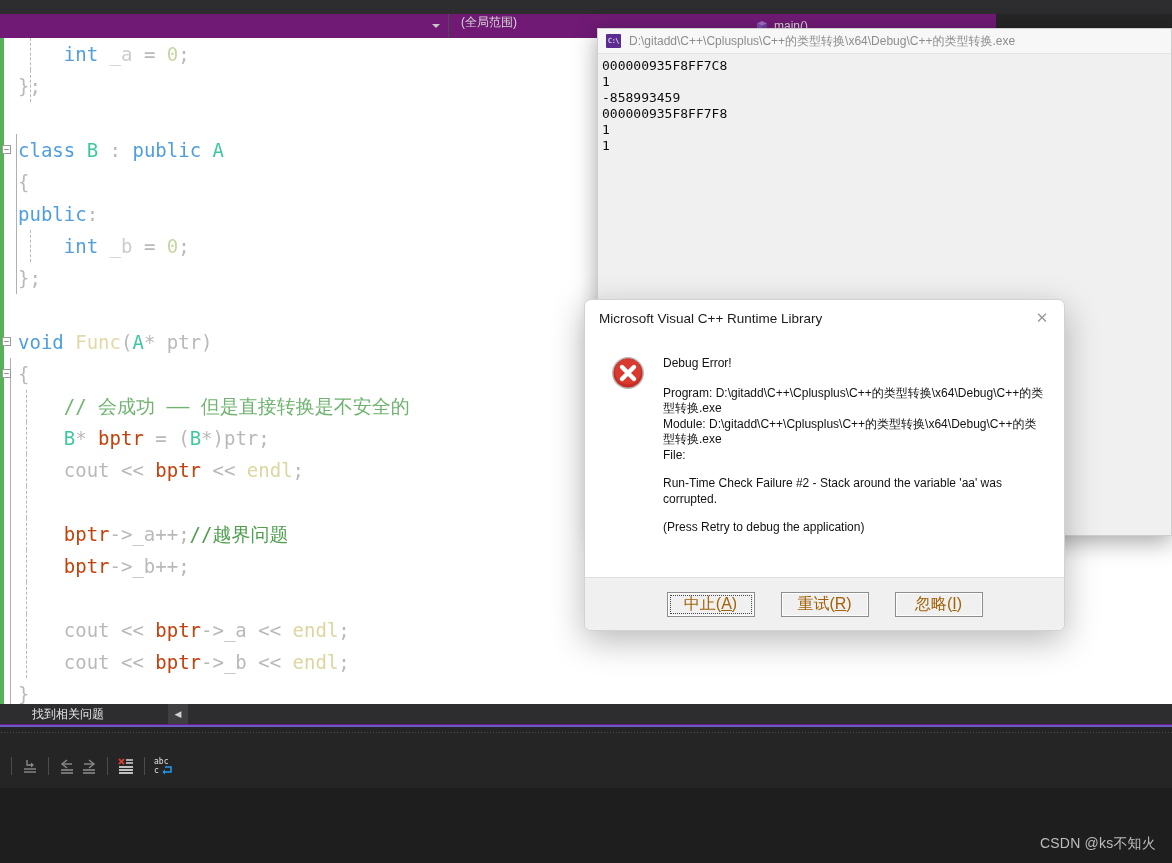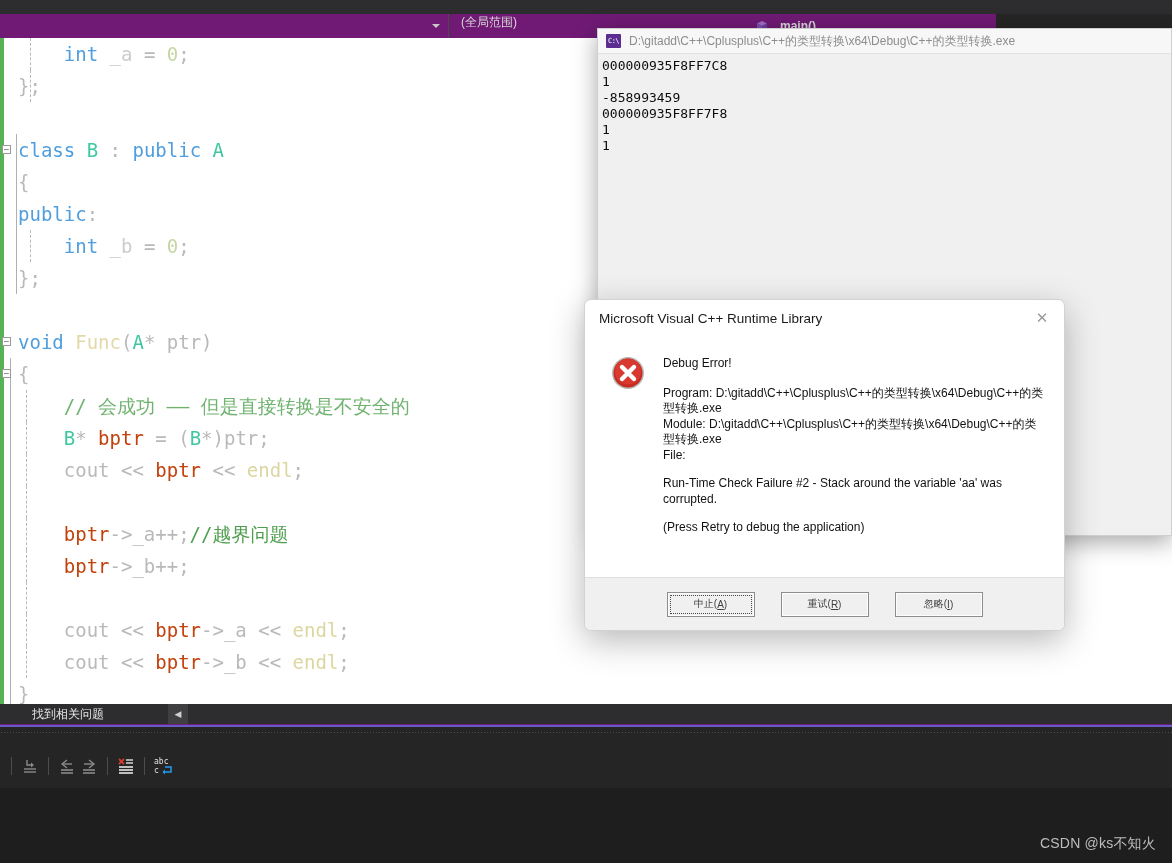--- a/index.html
+++ b/index.html
@@ -27,21 +27,21 @@
   .nav-combo.scope { width:448px; }
   .nav-combo .caret {
     width:0;height:0;border-left:4px solid transparent;border-right:4px solid transparent;
     border-top:4px solid #c8c8c8;
   }
   .nav-sep { width:1px; height:24px; background:#4a4a4d; }
   .nav-text {
     color:#d6d6d6; font-size:12px; padding:0 12px; white-space:nowrap;
     font-family:"Liberation Sans", sans-serif;
   }
-  .nav-combo.member { width:250px; justify-content:flex-start; gap:12px; padding-left:10px;font-weight:bold;}
+  .nav-combo.member { width:250px; justify-content:flex-start; gap:6px; padding-left:10px;}
   .member-icon { width:12px;height:12px; }
 
   
   .editor {
     position:absolute; left:0; top:38px; width:1172px; height:666px;
     background:#ffffff; overflow:hidden;
   }
   .change-bar {
     position:absolute; left:0; top:0; width:4px; height:666px; background:#57b257;
   }
@@ -164,21 +164,21 @@
   .dlg-msg p { margin:0; }
   .dlg-msg .gap { height:13px; }
   .dlg-footer {
     position:absolute; left:0; bottom:0; width:100%; height:53px;
     background:#f0f0f0; border-top:1px solid #dfdfdf;
     display:flex; align-items:center; justify-content:center; gap:26px;
   }
   .dlg-btn {
     width:88px; height:25px; background:#f0f0f0;
     border:1px solid #8d8d8d;
-    font-size:10px; color:#404040; font-family:"Liberation Sans", sans-serif;
+    font-size:16px; color:#a16207; font-family:"Liberation Sans", sans-serif;
     display:flex; align-items:center; justify-content:center;
     box-shadow: inset 0 0 0 1px #fdfdfd;
   }
   .dlg-btn.default { outline:1px dotted #4a4a4a; outline-offset:-4px; }
   .dlg-btn u { text-decoration:underline; }
 </style>
 </head>
 <body>
 
 <div id="root">

